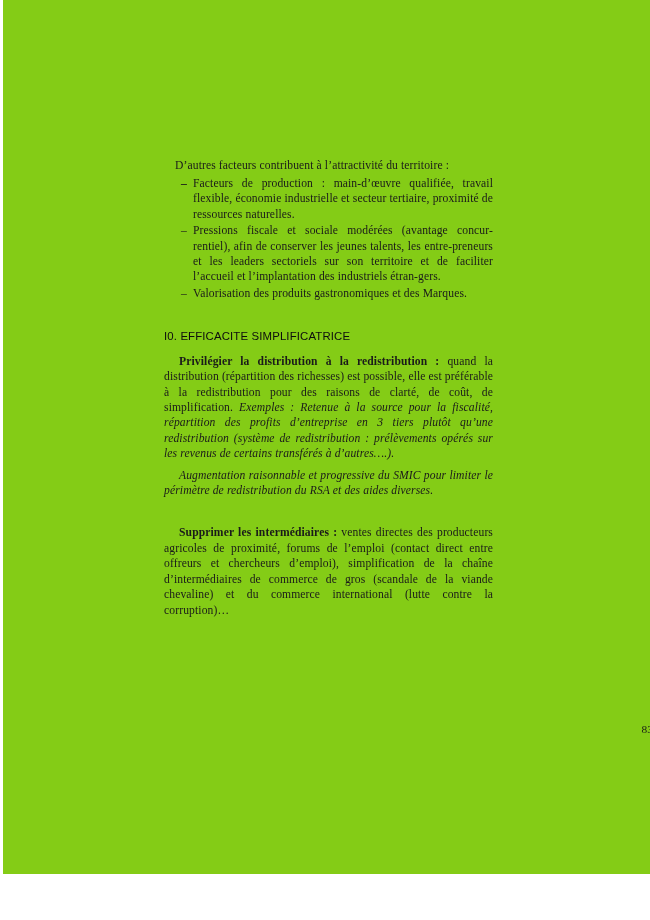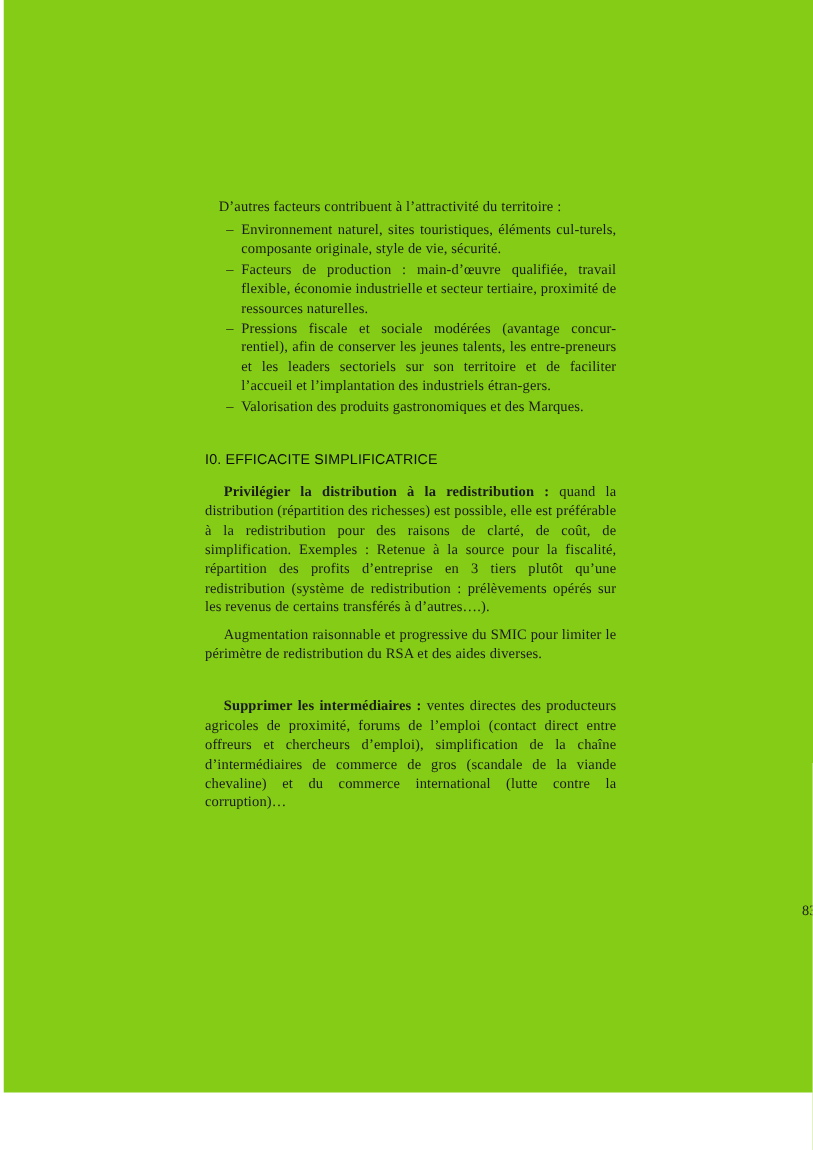--- a/index.html
+++ b/index.html
@@ -92,20 +92,21 @@
   .body-par + .body-par {
     margin-top: 6px;
   }
   .par-gap {
     height: 27px;
   }
   .bold {
     font-weight: bold;
   }
   .ital {
+    font-style: italic;
   }
 
   
   #page-number {
     position: absolute;
     left: 0;
     top: 722px;
     width: 650px;
     text-align: right;
     font-size: 11.4px;
@@ -118,21 +119,20 @@
 
 <div id="page">
 
   <div id="content">
 
     <p class="intro">D’autres facteurs contribuent à l’attractivité du territoire :</p>
 
     <ul class="bullet-list">
       <li class="bullet-item">
         <span class="dash">–</span>
-        <span>Environnement naturel, sites touristiques, éléments cul-turels, composante originale, style de vie, sécurité.</span>
       </li>
       <li class="bullet-item">
         <span class="dash">–</span>
         <span>Facteurs de production : main-d’œuvre qualifiée, travail flexible, économie industrielle et secteur tertiaire, proximité de ressources naturelles.</span>
       </li>
       <li class="bullet-item">
         <span class="dash">–</span>
         <span>Pressions fiscale et sociale modérées (avantage concur-rentiel), afin de conserver les jeunes talents, les entre-preneurs et les leaders sectoriels sur son territoire et de faciliter l’accueil et l’implantation des industriels étran-gers.</span>
       </li>
       <li class="bullet-item">

